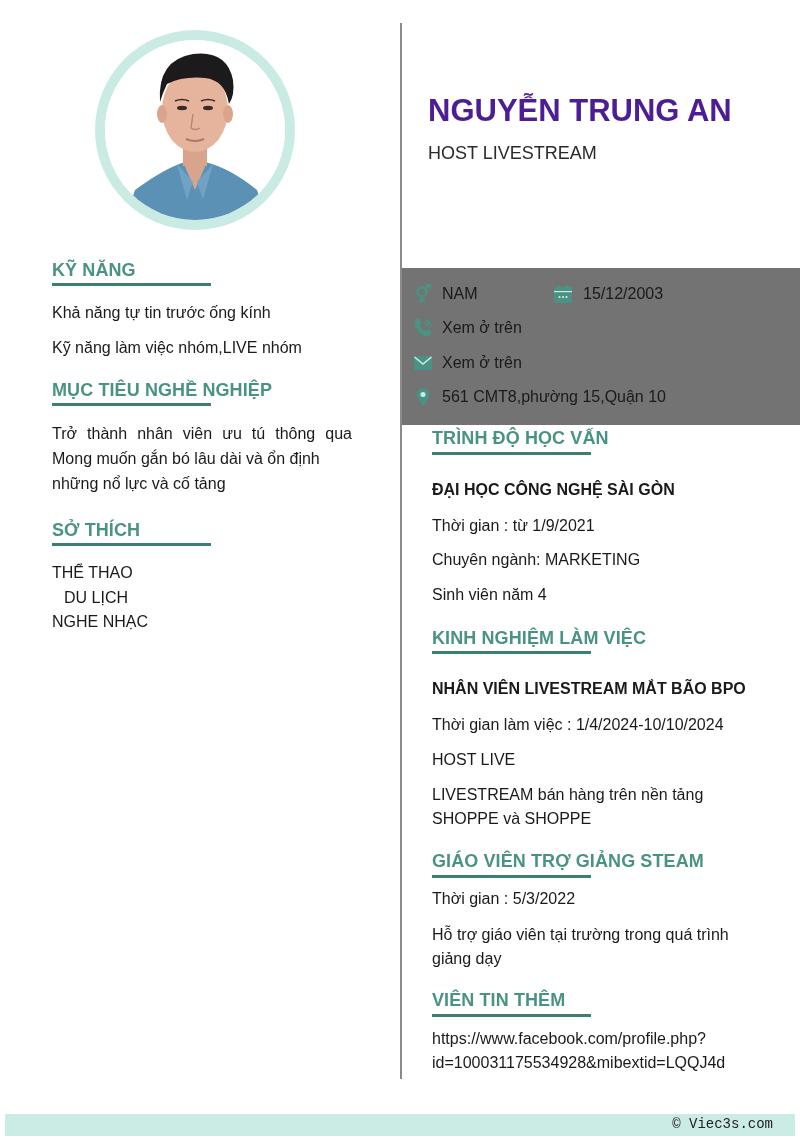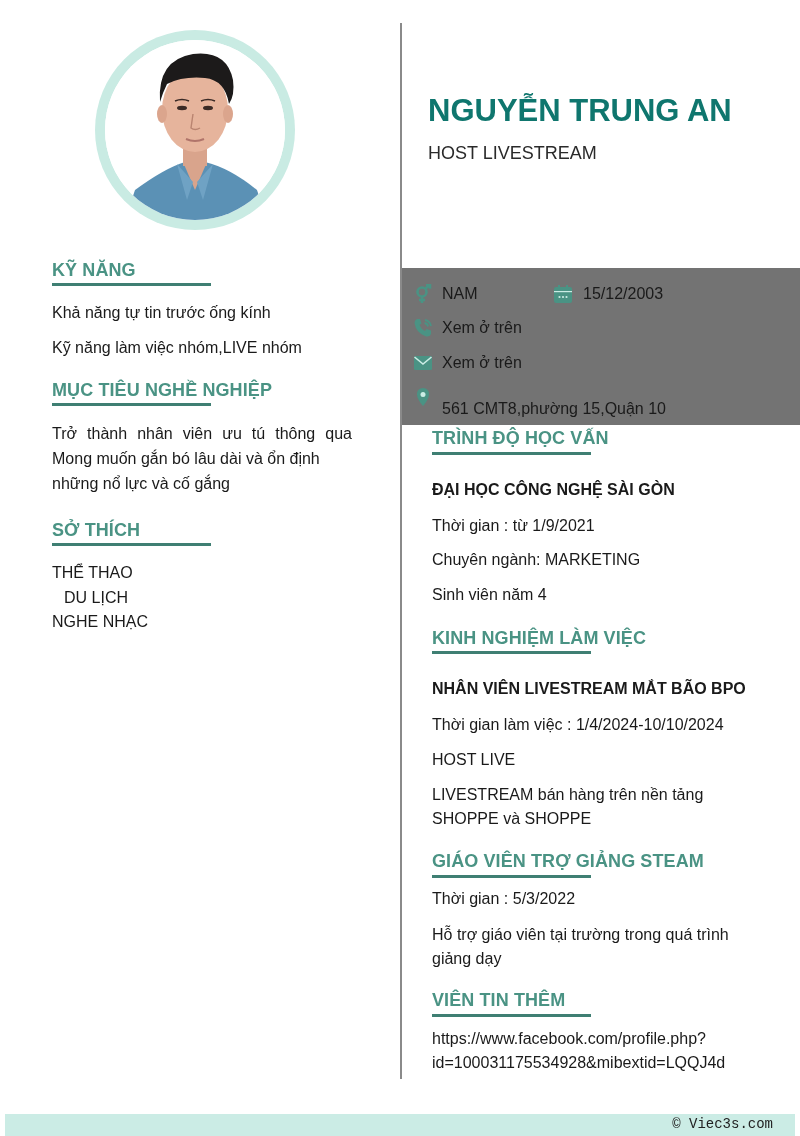--- a/index.html
+++ b/index.html
@@ -32,21 +32,21 @@
   .bold { font-weight:bold; }
 
   .left-para {
     position:absolute; left:52px; top:421px; width:300px; font-size:16px; line-height:25px;
     text-align:justify;
   }
   .left-para div { text-align:justify; text-align-last:justify; }
   .left-para div.last { text-align-last:left; }
 
   
-  .name { position:absolute; left:428px; top:93px; font-size:31px; font-weight:bold; color:#0f766e; white-space:nowrap; }
+  .name { position:absolute; left:428px; top:93px; font-size:31px; font-weight:bold; color:#4c1d95; white-space:nowrap; }
   .job { position:absolute; left:428px; top:143px; font-size:18px; color:#2a2a2a; white-space:nowrap; }
 
   
   .contact { position:absolute; left:402px; top:256px; width:407px; height:157px; background:#737373;margin-top:12px; }
   .c-icon { position:absolute; width:20px; height:20px; }
   .c-icon svg { width:20px; height:20px; display:block; }
 
   .footer { position:absolute; left:5px; top:1114px; width:790px; height:22px; background:#cbece5; }
   .footer span {
     position:absolute; right:22px; top:2px; font-family:"Liberation Mono", monospace; font-size:14px; color:#222;
@@ -87,21 +87,21 @@
 <div class="sec-title" style="left:52px; top:260px;">KỸ NĂNG</div>
 <div class="sec-line" style="left:52px; top:283px;"></div>
 <div class="txt" style="left:52px; top:304px;">Khả năng tự tin trước ống kính</div>
 <div class="txt" style="left:52px; top:339px;">Kỹ năng làm việc nhóm,LIVE nhóm</div>
 
 <div class="sec-title" style="left:52px; top:380px;">MỤC TIÊU NGHỀ NGHIỆP</div>
 <div class="sec-line" style="left:52px; top:403px;"></div>
 <div class="left-para">
   <div>Trở thành nhân viên ưu tú thông qua</div>
   <div style="text-align-last:left;">Mong muốn gắn bó lâu dài và ổn định</div>
-  <div class="last">những nổ lực và cố gắng</div>
+  <div class="last">những nổ lực và cố tảng</div>
 </div>
 
 <div class="sec-title" style="left:52px; top:520px;">SỞ THÍCH</div>
 <div class="sec-line" style="left:52px; top:543px;"></div>
 <div class="txt" style="left:52px; top:564px;">THỂ THAO</div>
 <div class="txt" style="left:52px; top:589px;margin-left:12px;">DU LỊCH</div>
 <div class="txt" style="left:52px; top:613px;">NGHE NHẠC</div>
 
 <div class="name">NGUYỄN TRUNG AN</div>
 <div class="job">HOST LIVESTREAM</div>
@@ -146,21 +146,21 @@
       </svg>
   </div>
   <div class="txt" style="left:40px; top:86px;">Xem ở trên</div>
 
   <div class="c-icon" style="left:11px; top:119px;">
     <svg viewBox="0 0 20 20">
         <path d="M10 1 Q16 1 16 7.5 Q16 12 10 19 Q4 12 4 7.5 Q4 1 10 1 Z" fill="#4a9384"></path>
       <circle cx="10" cy="7.5" r="2.5" fill="#cbece5"></circle>
       </svg>
   </div>
-  <div class="txt" style="left:40px; top:132px;">561 CMT8,phường 15,Quận 10</div>
+  <div class="txt" style="left:40px; top:120px;">561 CMT8,phường 15,Quận 10</div>
 </div>
 
 <div class="sec-title" style="left:432px; top:428px;">TRÌNH ĐỘ HỌC VẤN</div>
 <div class="sec-line" style="left:432px; top:452px;"></div>
 <div class="txt bold" style="left:432px; top:481px;">ĐẠI HỌC CÔNG NGHỆ SÀI GÒN</div>
 <div class="txt" style="left:432px; top:517px;">Thời gian : từ 1/9/2021</div>
 <div class="txt" style="left:432px; top:551px;">Chuyên ngành: MARKETING</div>
 <div class="txt" style="left:432px; top:586px;">Sinh viên năm 4</div>
 
 <div class="sec-title" style="left:432px; top:628px;">KINH NGHIỆM LÀM VIỆC</div>

